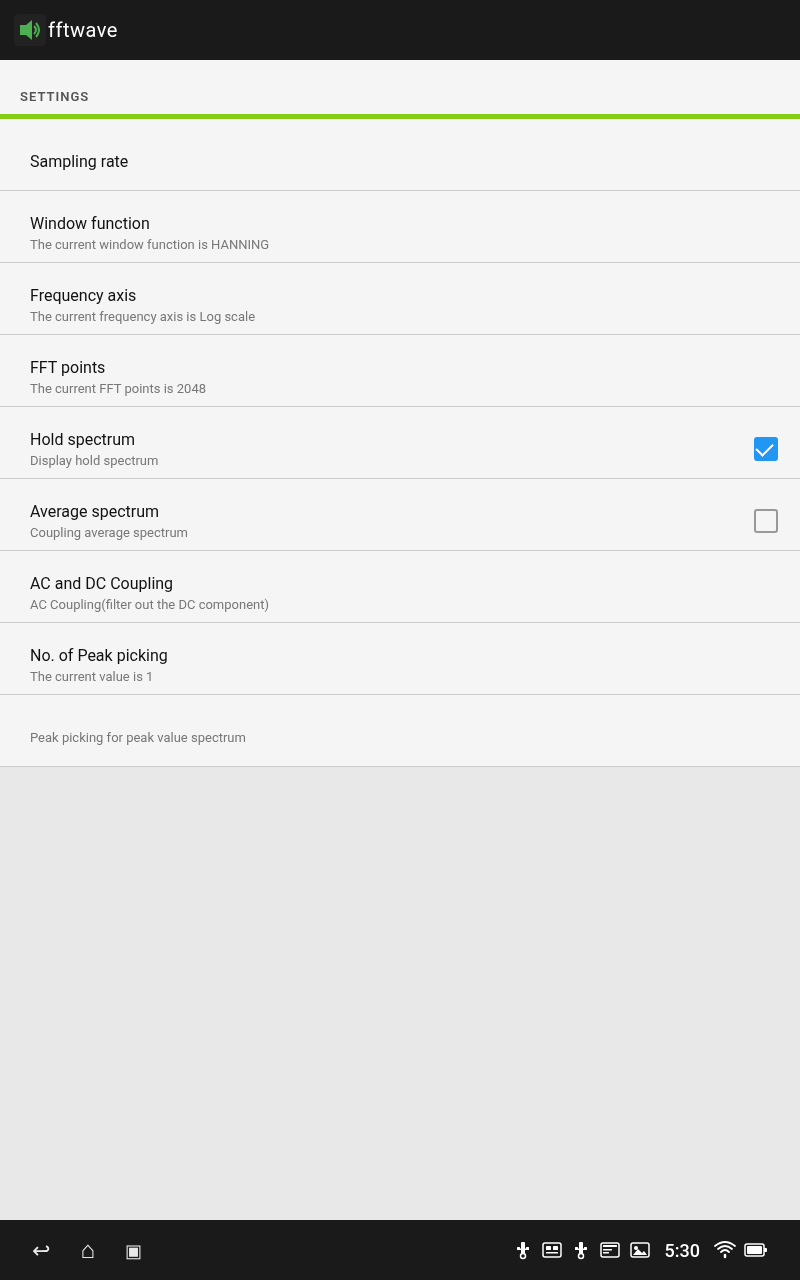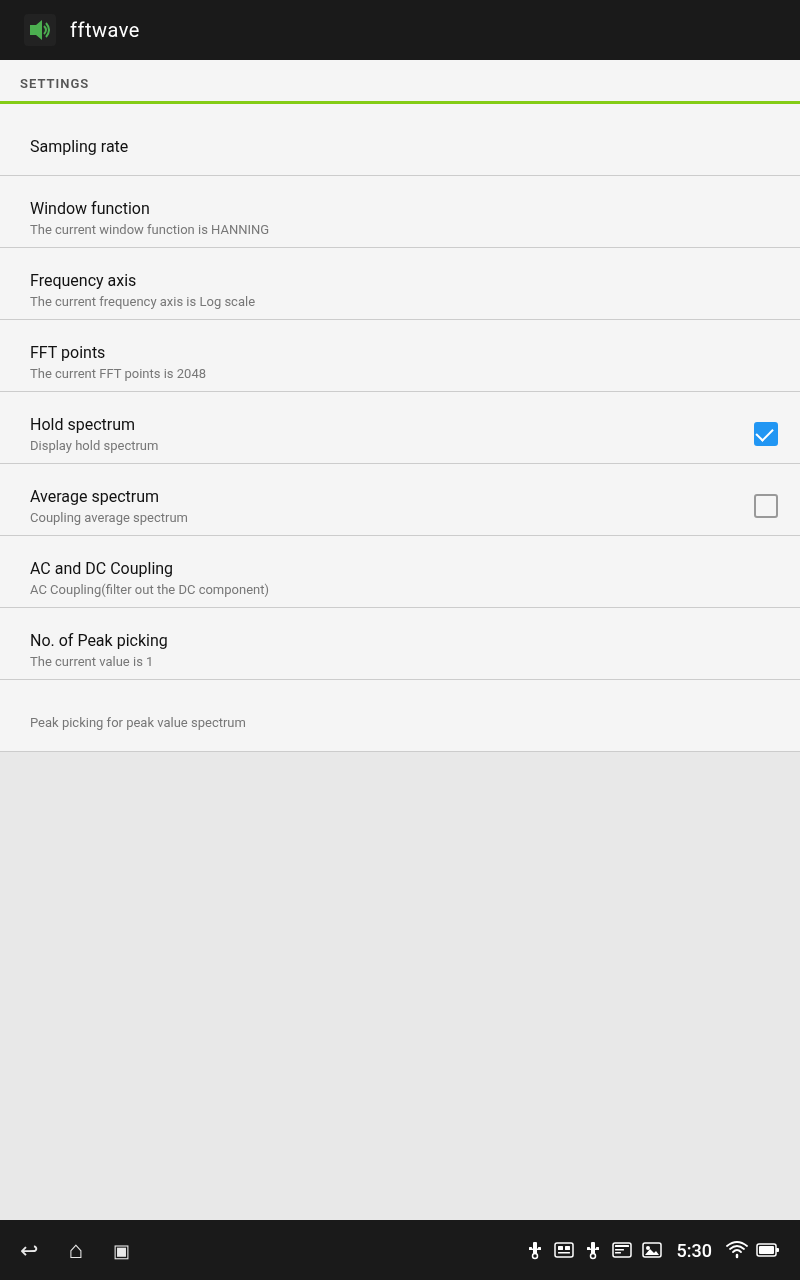--- a/index.html
+++ b/index.html
@@ -12,22 +12,21 @@
       position: relative;
     }
 
     
     #app-bar {
       width: 800px;
       height: 60px;
       background: #1a1a1a;
       display: flex;
       align-items: center;
-      padding: 0 22px;
-      gap: 12px;
+      padding: 0 12px;
     }
     #app-title {
       color: #ffffff;
       font-size: 20px;
       font-weight: 400;
       letter-spacing: 0.5px;
     }
 
     
     #main-content {
@@ -37,27 +36,27 @@
       overflow-y: auto;
     }
 
     
     #settings-container {
       background: #f5f5f5;
       margin: 0;
     }
 
     #settings-header {
-      padding: 16px 20px 10px 20px;
+      padding: 29px 20px 10px 20px;
       font-size: 13px;
       font-weight: 600;
       color: #555555;
       letter-spacing: 1px;
       text-transform: uppercase;
-      border-bottom: 3px solid #84cc16;
+      border-bottom: 5px solid #84cc16;
     }
 
     .settings-item {
       display: flex;
       align-items: center;
       justify-content: space-between;
       padding: 16px 20px 3px 30px;
       border-bottom: 1px solid #cccccc;
       background: #f5f5f5;
       min-height: 72px;
@@ -129,21 +128,21 @@
     #nav-bar {
       position: absolute;
       bottom: 0;
       left: 0;
       width: 800px;
       height: 60px;
       background: #1a1a1a;
       display: flex;
       align-items: center;
       justify-content: space-between;
-      padding: 0 20px;
+      padding: 0 32px;
     }
 
     .nav-left {
       display: flex;
       align-items: center;
       gap: 30px;
     }
 
     .nav-right {
       display: flex;

